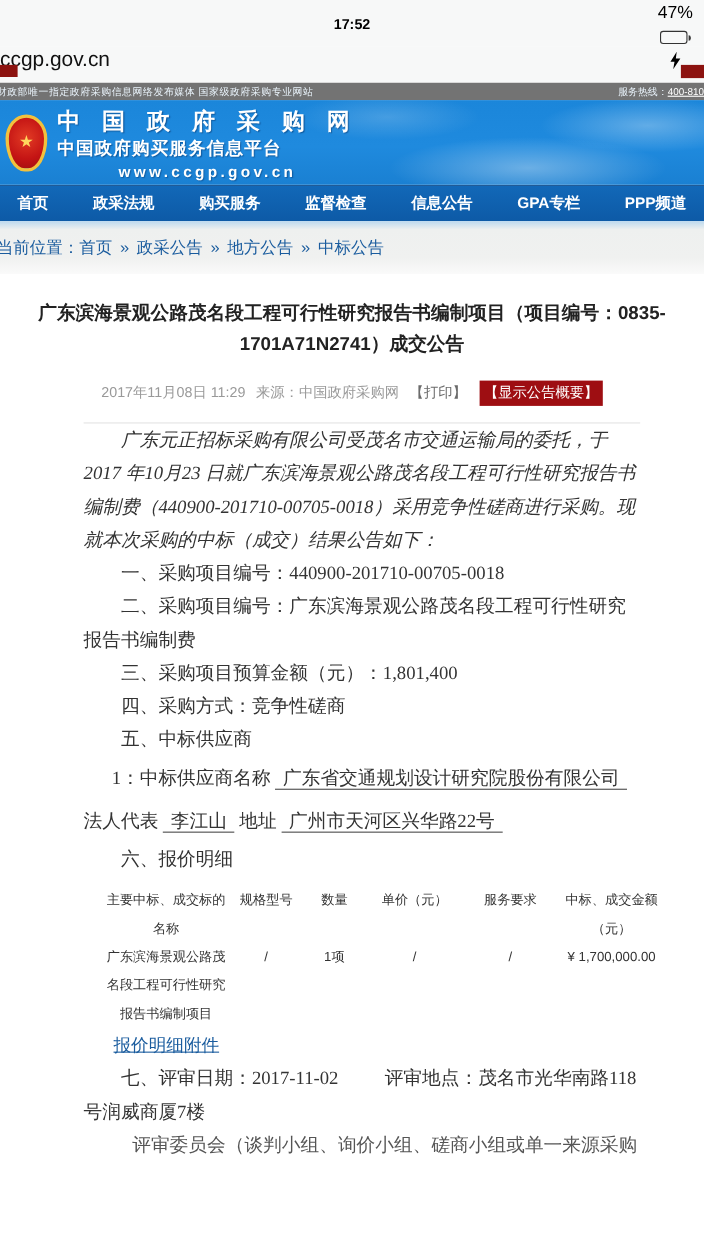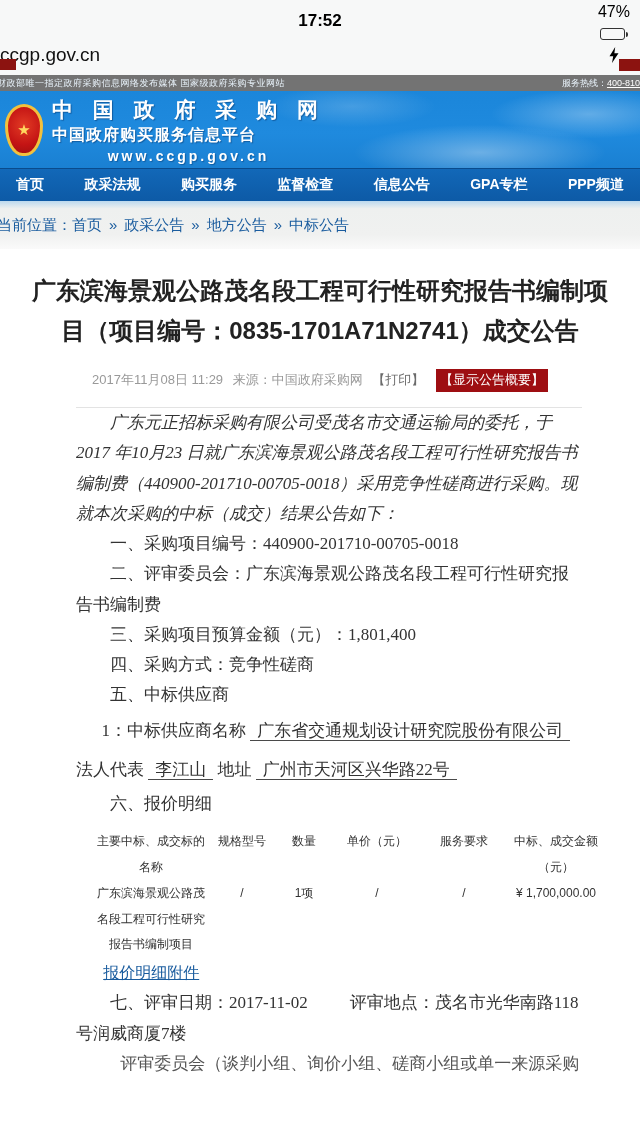--- a/index.html
+++ b/index.html
@@ -13,21 +13,21 @@
   .status-bar{
     height:42px;background:#f7f8f8;display:flex;align-items:center;
     padding:0 10px;position:relative;font-size:16px;color:#000;
   }
   .sb-left{display:flex;align-items:center;gap:6px;}
   .signal-dots{display:flex;gap:3px;align-items:center;margin-right:2px;}
   .signal-dots i{width:9px;height:9px;border-radius:50%;background:#000;display:block;}
   .signal-dots i.empty{background:transparent;border:1px solid #000;width:8px;height:8px;}
   .sb-carrier{font-size:17px;}
   .sb-net{font-size:16px;margin-left:4px;}
-  .sb-time{position:absolute;left:0;right:0;text-align:center;font-weight:bold;font-size:17px;}
+  .sb-time{position:absolute;left:0;right:0;text-align:center;font-weight:bold;font-size:13px;}
   .sb-right{margin-left:auto;display:flex;align-items:center;gap:7px;z-index:2;flex-direction:column;}
   .sb-pct{font-size:16px;}
   .battery{display:flex;align-items:center;}
   .battery .shell{width:25px;height:12px;border:1px solid #333;border-radius:3px;padding:1px;box-sizing:border-box;}
   .battery .fill{height:100%;width:52%;background:#53d769;border-radius:1px;}
   .battery .nub{width:2px;height:5px;background:#333;border-radius:0 2px 2px 0;margin-left:1px;}
   
   .url-bar{height:33px;background:#f7f8f8;text-align:left;position:relative;}
   .url-text{font-size:19px;color:#111;line-height:26px;}
   .corner-red{position:absolute;background:#8c1310;z-index:5;}
@@ -75,21 +75,21 @@
   .crumb-zone{
     height:48px;background:linear-gradient(180deg,#bcd9ee 0%,#eef0ef 16%,#f0f1f0 70%,#fafafa 100%);
     display:flex;align-items:center;
   }
   .crumb{font-size:15px;color:#1a5c9e;margin-left:-3px;white-space:nowrap;}
   .crumb .sep{margin:0 7px;color:#1a5c9e;}
   .crumb .crumb-link{color:#1a5c9e;}
   
   .article{color:#333;}
   .art-title{
-    margin:22px 28px 0 28px;text-align:center;font-size:24px;font-weight:bold;
+    margin:22px 28px 0 28px;text-align:center;font-size:17px;font-weight:bold;
     color:#222;line-height:1.65;
     font-family:"Liberation Sans","DejaVu Sans",sans-serif;
   }
   .art-meta{margin-top:19px;text-align:center;font-size:13px;color:#999;}
   .art-meta .print{color:#6b6b6b;margin-left:6px;}
   .art-meta .summary-btn{
     background:#9e0e12;color:#fff;padding:2px 4px 3px 4px;margin-left:8px;
     display:inline-block;
     text-align:right;
   }
@@ -196,21 +196,21 @@
     <span class="print">【打印】</span>
     <span class="summary-btn">【显示公告概要】</span>
   </div>
 
   <hr class="art-divider">
 
   <div class="art-body">
     <p class="p-intro">广东元正招标采购有限公司受茂名市交通运输局的委托，于2017 年10月23 日就广东滨海景观公路茂名段工程可行性研究报告书编制费（440900-201710-00705-0018）采用竞争性磋商进行采购。现就本次采购的中标（成交）结果公告如下：</p>
 
     <p class="p-item">一、采购项目编号：440900-201710-00705-0018</p>
-    <p class="p-item">二、评审委员会：广东滨海景观公路茂名段工程可行性研究报告书编制费</p>
+    <p class="p-item">二、采购项目编号：广东滨海景观公路茂名段工程可行性研究报告书编制费</p>
     <p class="p-item">三、采购项目预算金额（元）：1,801,400</p>
     <p class="p-item">四、采购方式：竞争性磋商</p>
     <p class="p-item">五、中标供应商</p>
 
     <p class="p-supplier">
       <span>1：中标供应商名称</span>
       <span class="u">广东省交通规划设计研究院股份有限公司</span>
       <span>法人代表</span>
       <span class="u">李江山</span>
       <span>地址</span>

